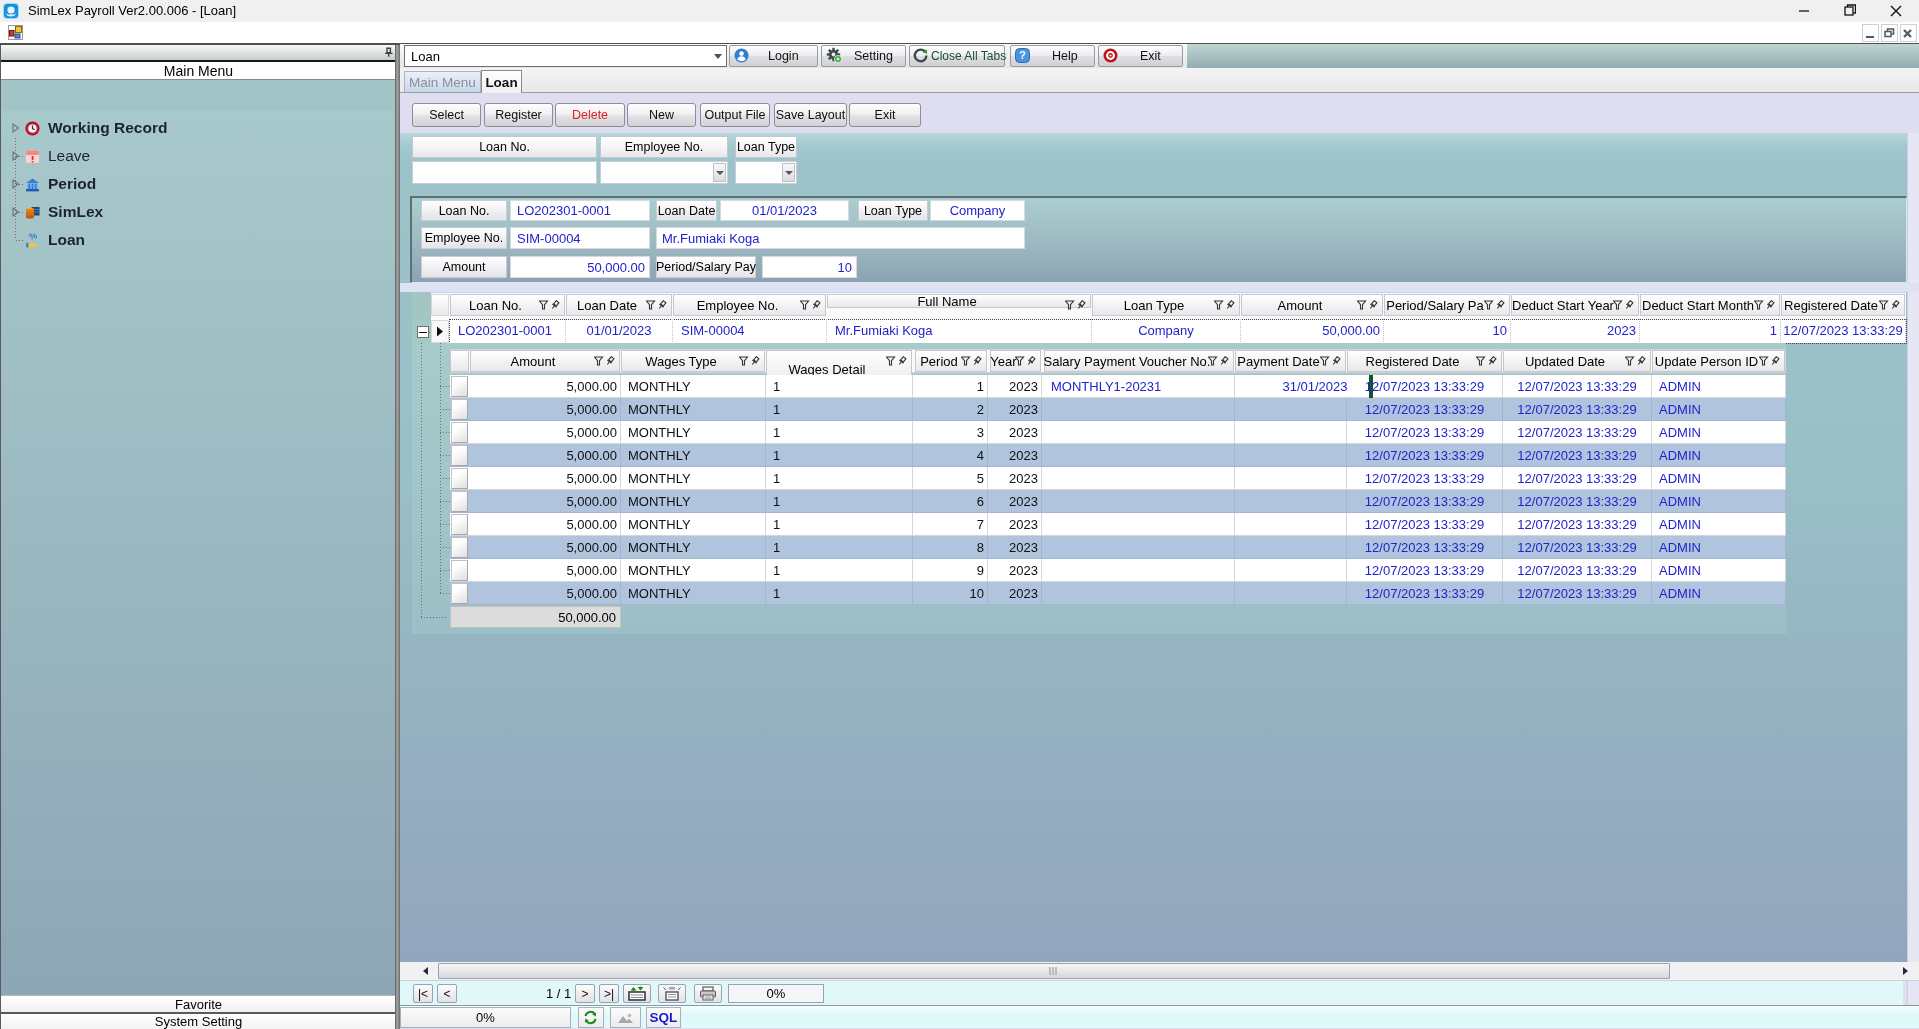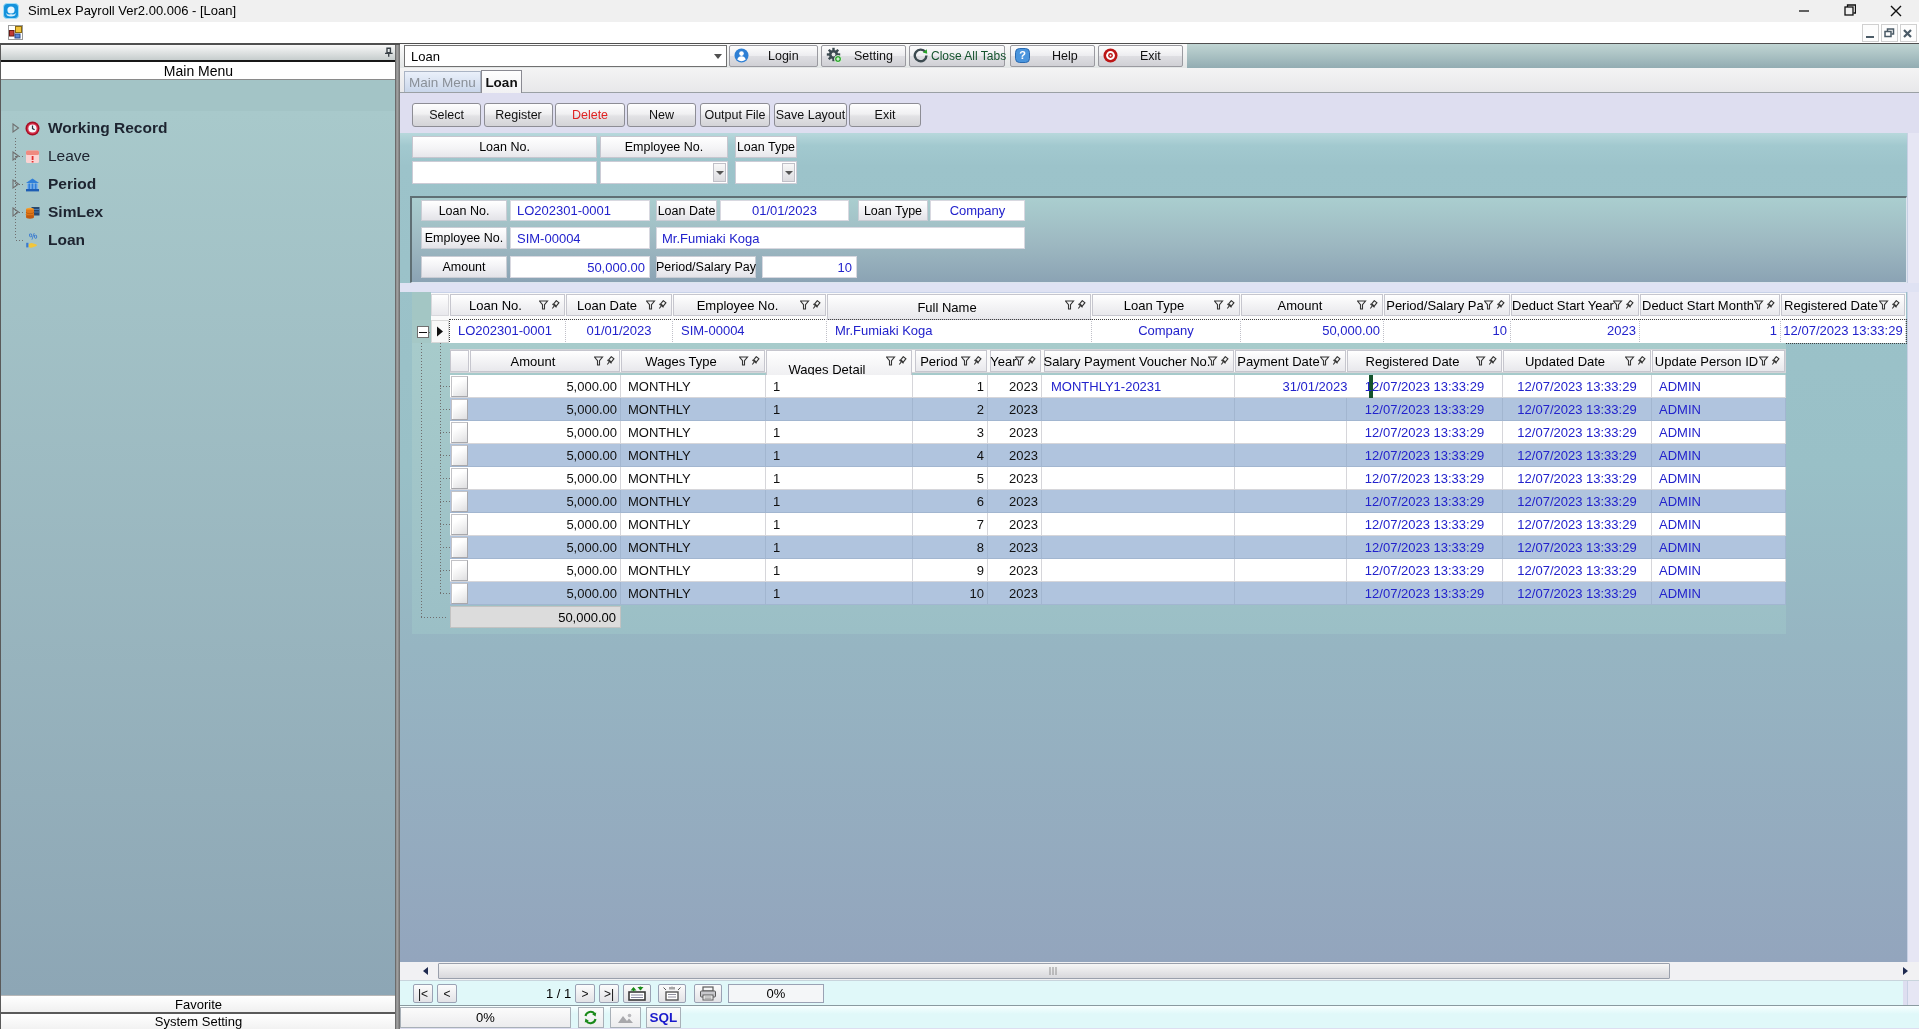--- a/index.html
+++ b/index.html
@@ -246,21 +246,21 @@
       <div class="t" style="left:0;width:127px">Employee No.</div>
     </div>
 <svg class="ab" style="left:400px;top:256px" width="21" height="10" viewBox="0 0 21 10">
       <path d="M0.5,1 h8 l-3,3.6 v4.4 l-2,0 v-4.4 z" fill="none" stroke="#333" stroke-width="1.1"></path>
       <g transform="rotate(38 16 5)">
         <rect x="14.3" y="0.8" width="3.4" height="4.2" fill="#f4f4f4" stroke="#333" stroke-width="1.1"></rect>
         <path d="M13.4,5.8 h5.2" stroke="#333" stroke-width="1.2"></path>
         <path d="M16,6.4 v3" stroke="#333" stroke-width="1"></path>
       </g>
     </svg>
-<div class="ab gh" style="left:427px;top:250px;width:264px;height:26px">
+<div class="ab gh" style="left:427px;top:250px;width:264px;height:14px">
       <div class="t" style="left:0;width:238px">Full Name</div>
     </div>
 <svg class="ab" style="left:665px;top:256px" width="21" height="10" viewBox="0 0 21 10">
       <path d="M0.5,1 h8 l-3,3.6 v4.4 l-2,0 v-4.4 z" fill="none" stroke="#333" stroke-width="1.1"></path>
       <g transform="rotate(38 16 5)">
         <rect x="14.3" y="0.8" width="3.4" height="4.2" fill="#f4f4f4" stroke="#333" stroke-width="1.1"></rect>
         <path d="M13.4,5.8 h5.2" stroke="#333" stroke-width="1.2"></path>
         <path d="M16,6.4 v3" stroke="#333" stroke-width="1"></path>
       </g>
     </svg>

